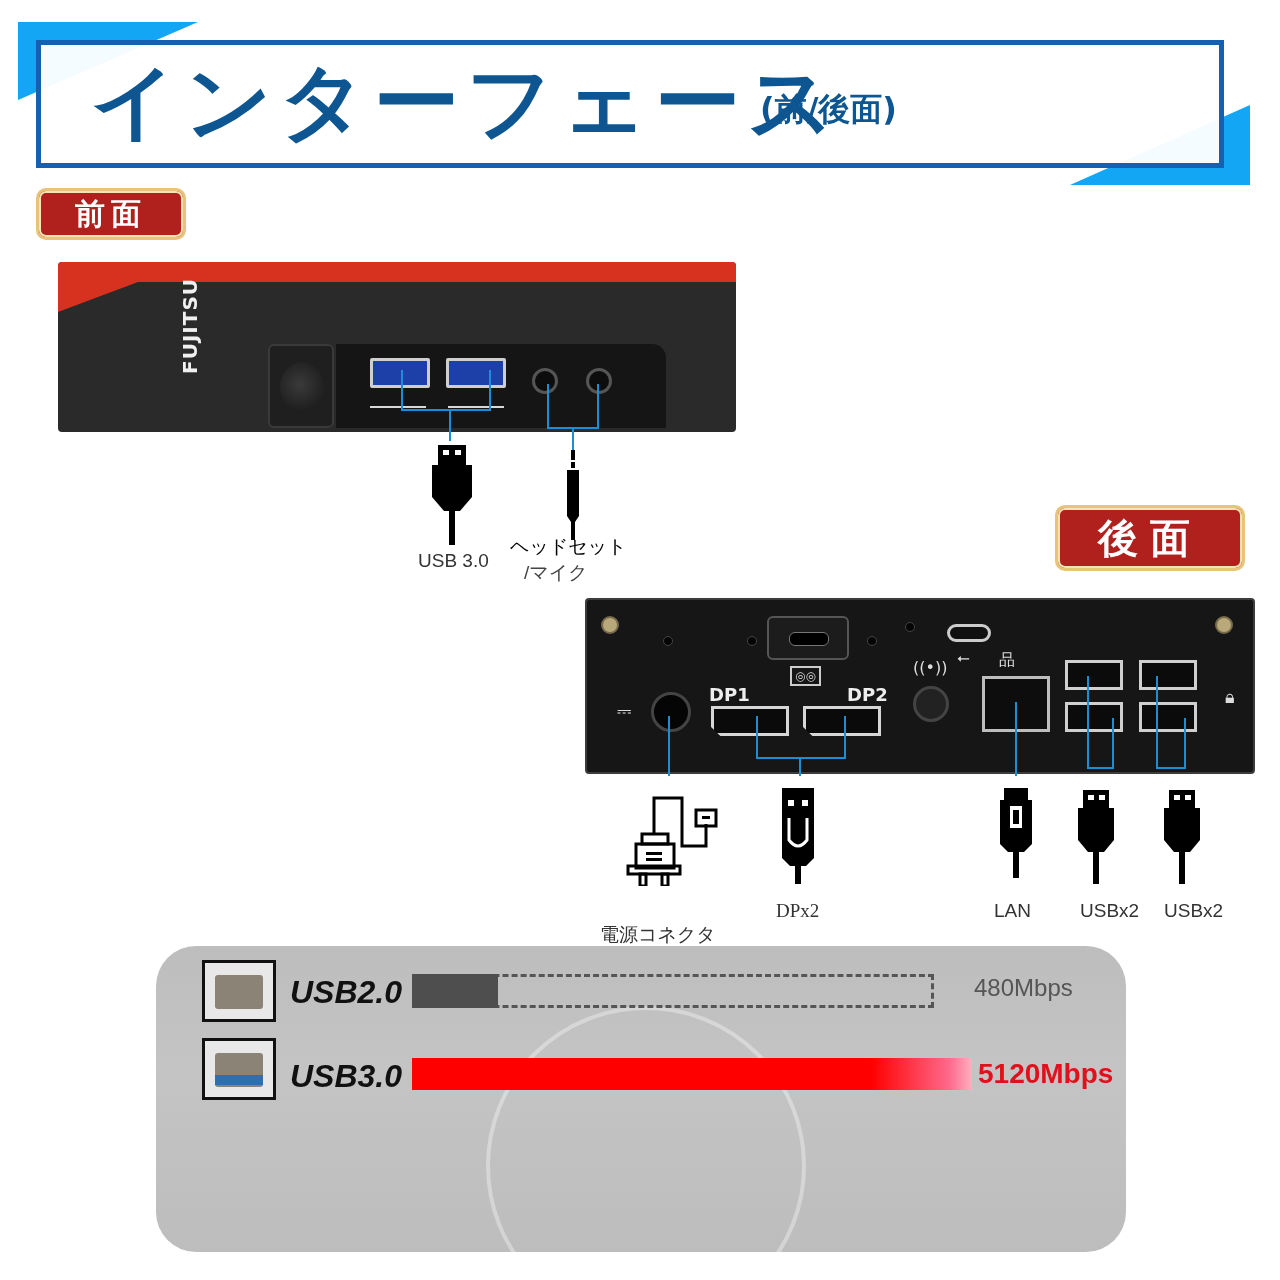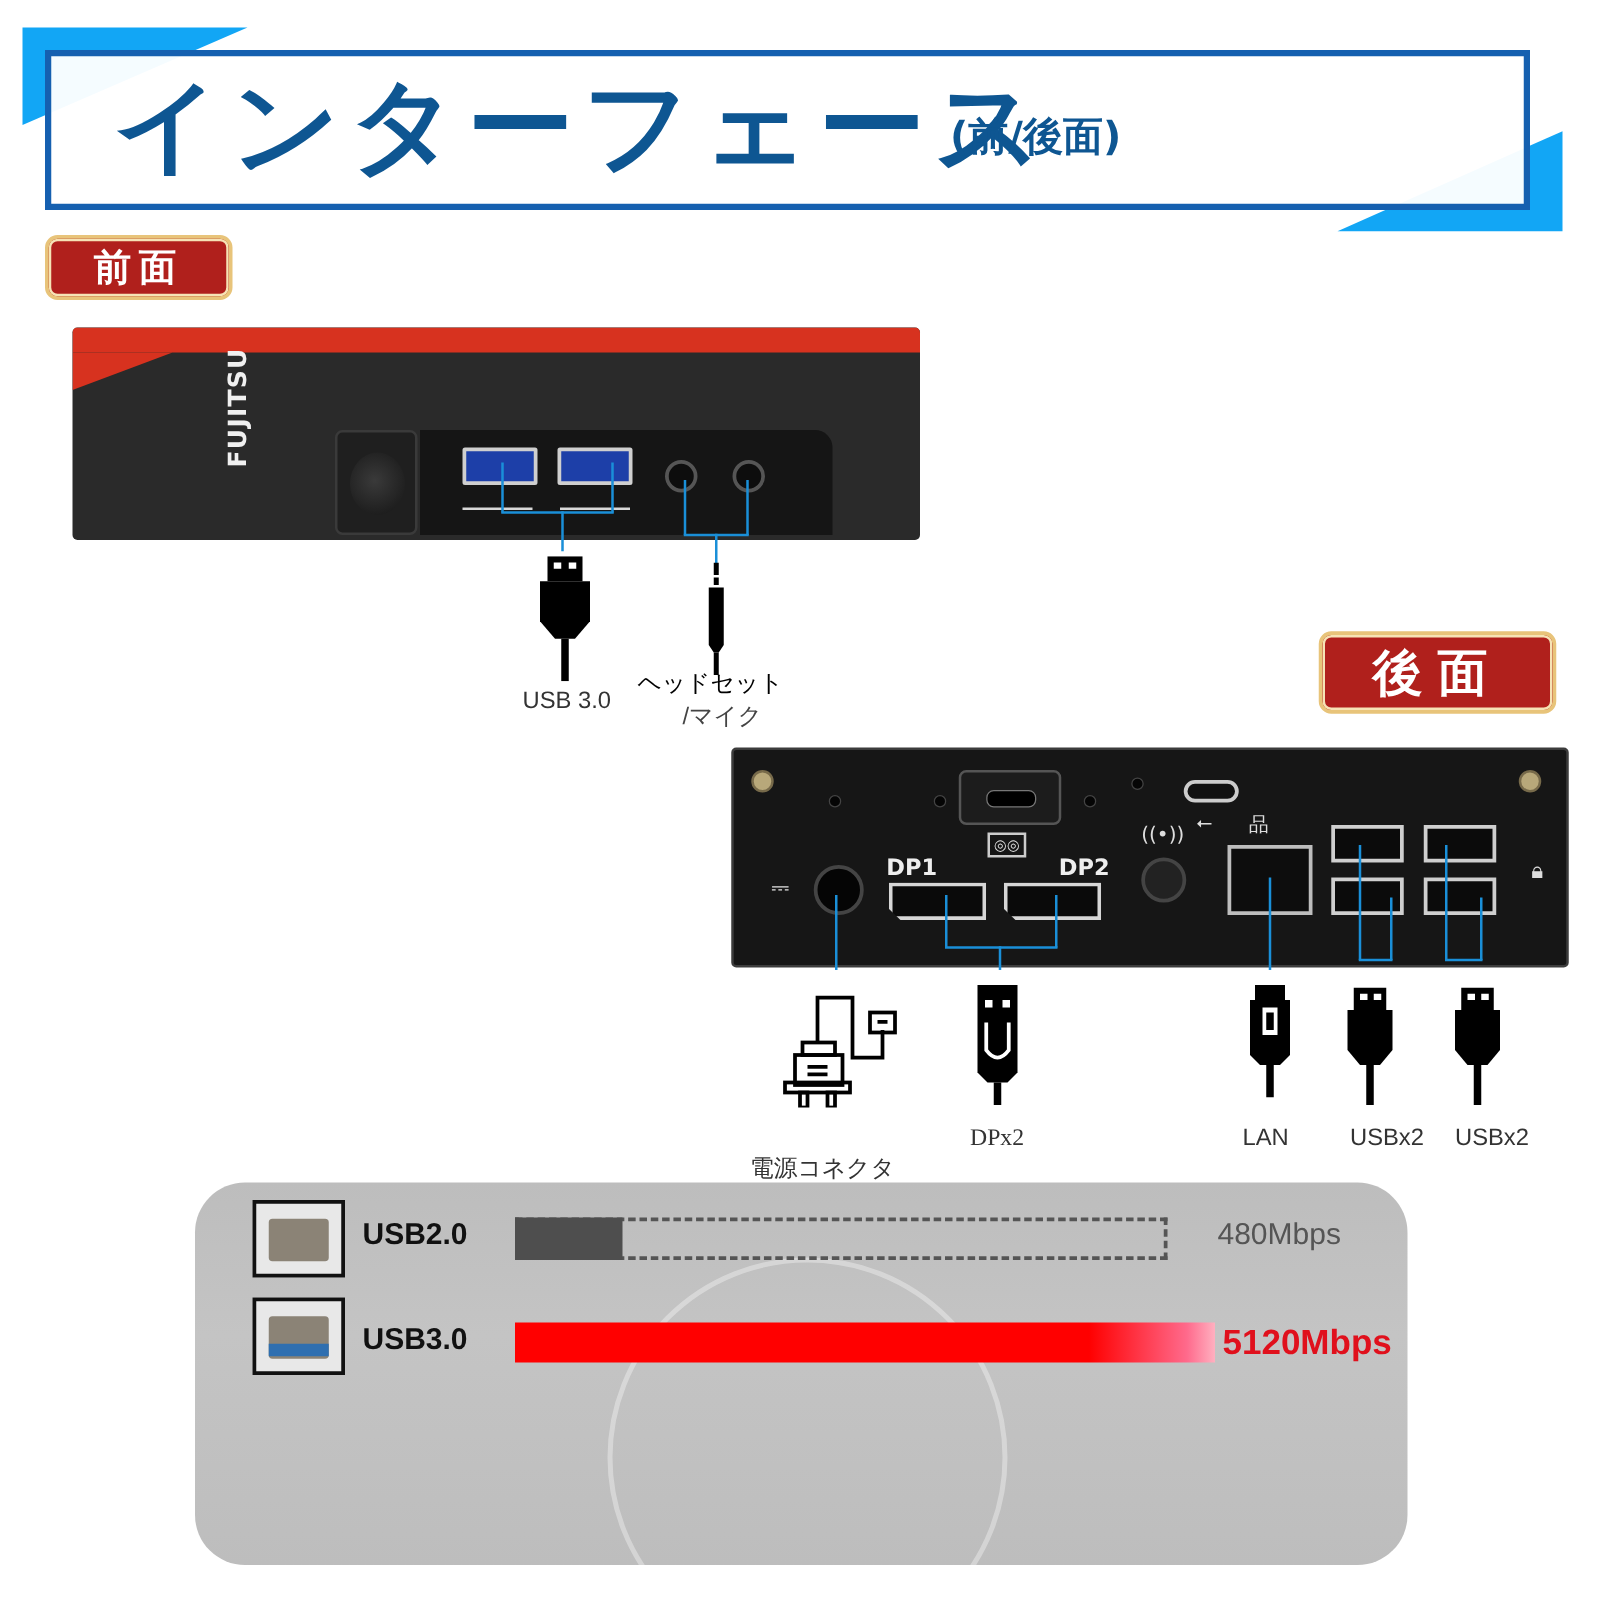--- a/index.html
+++ b/index.html
@@ -68,21 +68,21 @@
   .small-icon { position:absolute; color:#ddd; font-size:16px; }
 
   
   .cmp-panel { position:absolute; left:156px; top:946px; width:970px; height:306px; border-radius:40px;
                background: linear-gradient(180deg, #bdbdbd 0%, #c4c4c4 40%, #bdbdbd 100%); overflow:hidden; }
   .gauge { position:absolute; left:330px; top:60px; width:320px; height:320px; border-radius:50%;
            border:4px solid rgba(255,255,255,0.35); }
   .usb-thumb { position:absolute; width:74px; height:62px; border:3px solid #111; background:#e8e8e8; }
   .usb-thumb-inner { position:absolute; left:10px; top:12px; width:48px; height:34px; background:#8b8376; border-radius:3px; }
   .usb-thumb-blue { position:absolute; left:10px; top:34px; width:48px; height:10px; background:#2f6fb0; }
-  .cmp-name { position:absolute; font-size:24px; font-weight:bold; color:#111; font-family:"Liberation Sans", sans-serif; }
+  .cmp-name { position:absolute; font-size:32px; font-weight:bold; color:#111; font-family:"Liberation Sans", sans-serif;font-style:italic; }
   .bar-dash { position:absolute; left:256px; top:28px; width:522px; height:34px; border:3px dashed #555; }
   .bar-gray { position:absolute; left:256px; top:28px; width:86px; height:34px; background:#4e4e4e; }
   .bar-red { position:absolute; left:256px; top:112px; width:560px; height:32px;
              background: linear-gradient(90deg, #ff0000 0%, #ff0000 82%, #ff6a8c 96%, #ffb0c0 100%); }
   .speed-gray { position:absolute; left:818px; top:28px; font-size:24px; font-weight:normal; color:#555; font-family:"Liberation Sans", sans-serif; }
   .speed-red { position:absolute; left:822px; top:112px; font-size:28px; font-weight:bold; color:#e0101c; font-family:"Liberation Sans", sans-serif; }
   .desc { position:absolute; left:22px; top:176px; width:940px; font-size:24px; font-weight:bold; line-height:35px;
           color:#ee1111; }
 </style>
 </head>
@@ -128,21 +128,21 @@
     <rect x="19" y="66" width="6" height="34" fill="#000"></rect>
 </svg>
 <svg class="abs" style="left:563px; top:450px;" width="20" height="90" viewBox="0 0 20 90">
   <rect x="8" y="0" width="4" height="18" fill="#000"></rect>
     <rect x="6" y="10" width="8" height="2" fill="#fff"></rect>
   <path d="M4 20 H16 V66 L12 72 H8 L4 66 Z" fill="#000"></path>
     <rect x="8" y="72" width="4" height="18" fill="#000"></rect>
 </svg>
 <div class="label" style="left:418px; top:550px;">USB 3.0</div>
 <div class="label" style="left:510px; top:534px; color:#000000;">ヘッドセット</div>
-<div class="label" style="left:546px; top:560px; color:#444;">/マイク</div>
+<div class="label" style="left:524px; top:560px; color:#444;">/マイク</div>
 
 <div class="badge badge-rear">後面</div>
 
 <div class="rear-dev">
   <div class="screw" style="left:14px; top:16px;"></div>
   <div class="screw" style="left:628px; top:16px;"></div>
   <div class="hole" style="left:76px; top:36px;"></div>
   <div class="hole" style="left:160px; top:36px;"></div>
   <div class="hole" style="left:280px; top:36px;"></div>
   <div class="hole" style="left:318px; top:22px;"></div>

